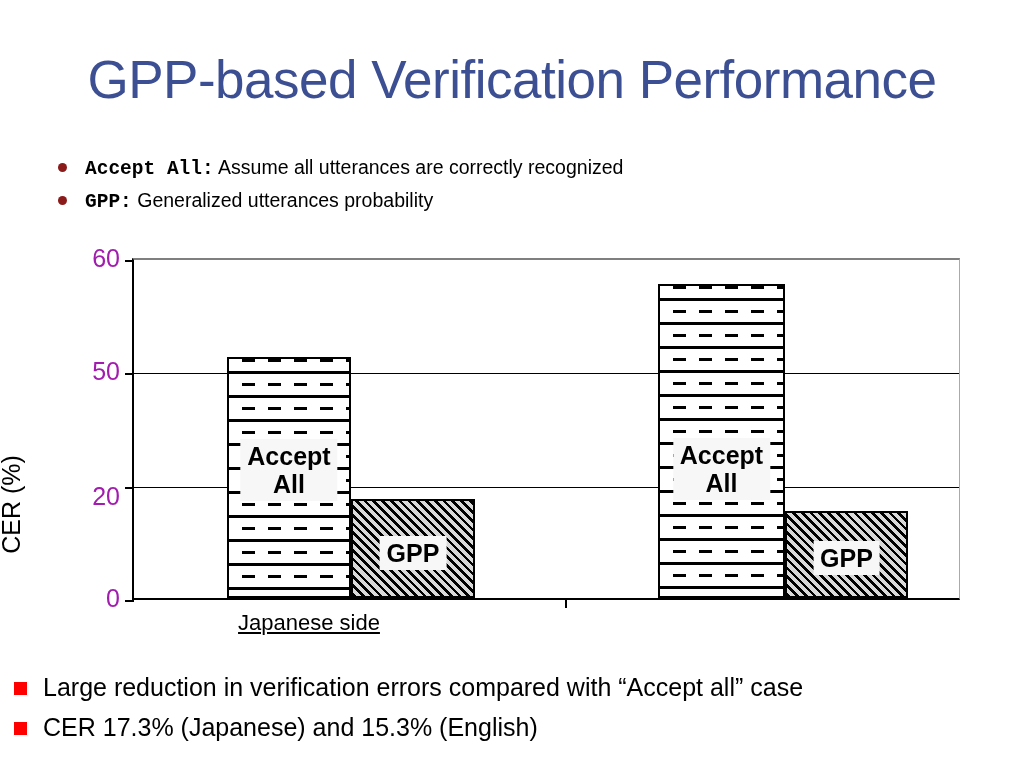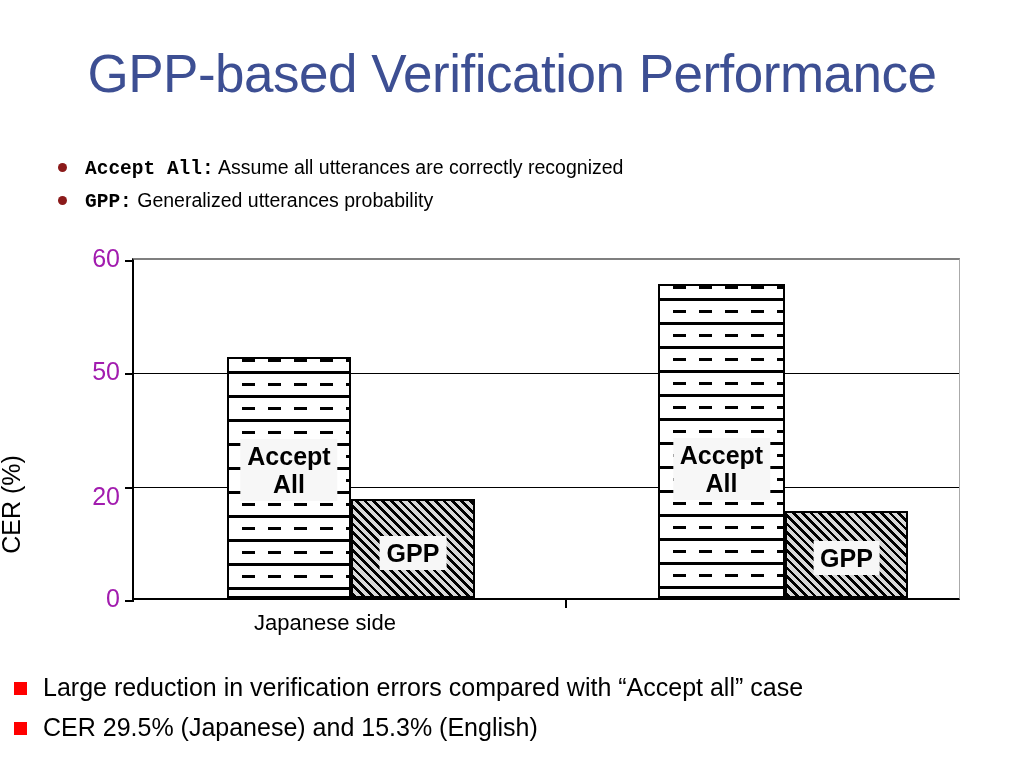--- a/index.html
+++ b/index.html
@@ -5,21 +5,21 @@
   html,body{margin:0;padding:0;}
   body{
     width:1024px;height:768px;background:#ffffff;
     font-family:"Liberation Sans", sans-serif;
     overflow:hidden;position:relative;
   }
   .slide{position:absolute;inset:0;}
 
   
   .title{
-    position:absolute;left:0;top:44px;width:1024px;
+    position:absolute;left:0;top:50px;width:1024px;
     text-align:center;
     font-size:53px;line-height:60px;
     color:#3d4f93;
     font-weight:400;
     letter-spacing:-0.5px;
     white-space:nowrap;
   }
 
   
   .top-bullets{position:absolute;left:58px;top:154px;width:940px;}
@@ -166,27 +166,27 @@
       <div class="bar bar-accept" style="left:524px;width:127px;height:314px;bottom:0;">
         <div class="bar-label" style="top:152px;">Accept
 All</div>
       </div>
 
       <div class="bar bar-gpp" style="left:651px;width:123px;height:87px;bottom:0;">
         <div class="bar-label" style="top:28px;">GPP</div>
       </div>
     </div>
 
-    <div class="xcat" style="left:215px;top:380px;width:220px;">Japanese side</div>
+    <div class="xcat" style="left:199px;top:380px;width:220px;text-decoration:underline;">Japanese side</div>
   </div>
 
   <div class="bot-bullets">
     <div class="bb-row">
       <span class="bb-sq"></span>
       <span class="bb-text">Large reduction in verification errors compared with “Accept all” case</span>
     </div>
     <div class="bb-row">
       <span class="bb-sq"></span>
-      <span class="bb-text">CER 29.5% (Japanese) and 15.3% (English)</span>
+      <span class="bb-text">CER 17.3% (Japanese) and 15.3% (English)</span>
     </div>
   </div>
 
 </div>
 
 </body></html>

